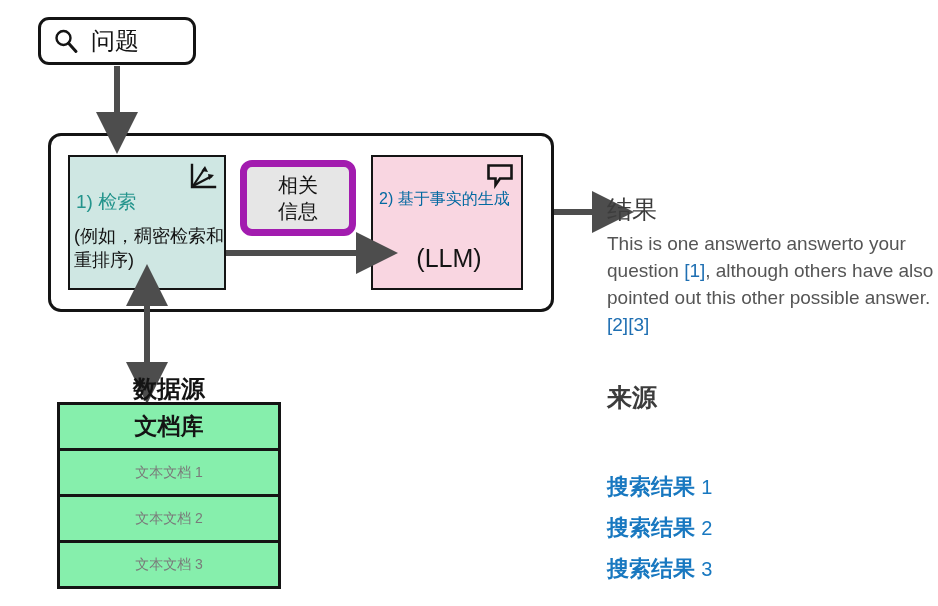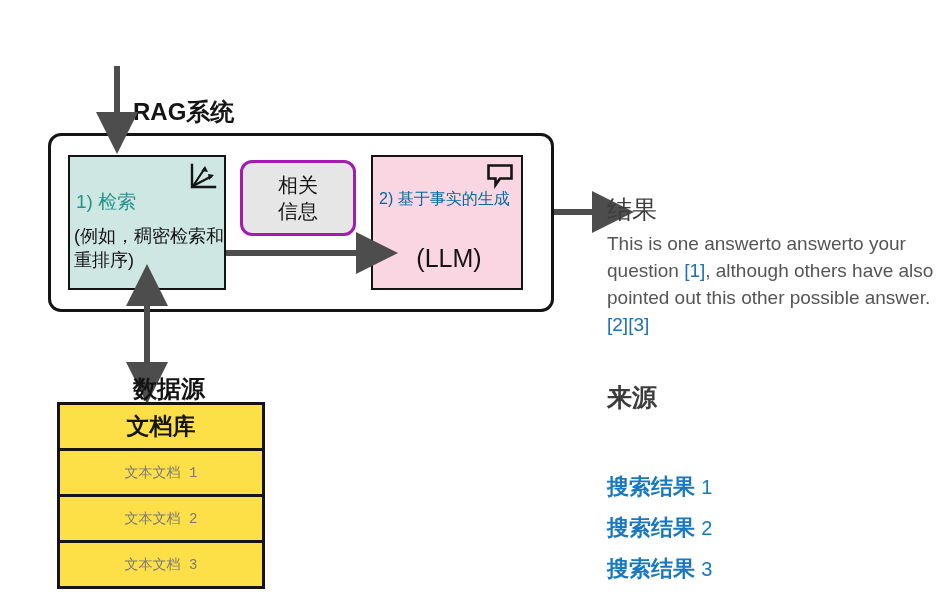--- a/index.html
+++ b/index.html
@@ -107,21 +107,21 @@
   }
 
   
   .relevant-box {
     position: absolute;
     left: 240px;
     top: 160px;
     width: 116px;
     height: 76px;
     background: #e6e6e6;
-    border: 3px solid #a21caf;
+    border: 7px solid #a21caf;
     border-radius: 12px;
     box-sizing: border-box;
     display: flex;
     flex-direction: column;
     align-items: center;
     justify-content: center;
     line-height: 1.3;
   }
   .relevant-box span {
     font-size: 20px;
@@ -183,24 +183,23 @@
     font-size: 24px;
     font-weight: bold;
     color: #141414;
     white-space: nowrap;
     margin-left: 28px;
   }
   .doc-table {
     position: absolute;
     left: 57px;
     top: 402px;
-    width: 208px;
+    width: 224px;
     border-collapse: collapse;
-    background: #fde047;
-    font-family: Liberation Mono, monospace;
+    background: #86efac;
   }
   .doc-table td {
     border: 3px solid #141414;
     height: 43px;
     text-align: center;
     vertical-align: middle;
     padding: 0;
   }
   .doc-header {
     font-size: 23px;
@@ -261,22 +260,28 @@
   .source-num {
     font-weight: normal;
     font-size: 20px;
   }
 </style>
 </head>
 <body>
 
 <div id="canvas">
 
-
-  <div class="rag-label">RAG系统</div>
+  <div class="question-box">
+    <svg class="search-icon" viewBox="0 0 26 26">
+      <circle cx="10.5" cy="10" r="7" fill="none" stroke="#141414" stroke-width="2.4"></circle>
+      <line x1="15.6" y1="15.2" x2="23" y2="23.5" stroke="#141414" stroke-width="3" stroke-linecap="round"></line>
+    </svg>
+    <span class="question-label">问题</span>
+  </div>
+
   <div class="rag-box"></div>
 
   <div class="retrieval-box">
     <svg class="vector-icon" viewBox="0 0 30 30">
       <path d="M4 3 L4 25 L27 25" fill="none" stroke="#141414" stroke-width="2.4" stroke-linecap="square"></path>
       <line x1="5" y1="24" x2="17" y2="6" stroke="#141414" stroke-width="2.2"></line>
       <polygon points="17,4 20,10 13.5,9" fill="#141414"></polygon>
       <line x1="5" y1="24" x2="24" y2="14" stroke="#141414" stroke-width="2.2"></line>
       <polygon points="26,13 21,18 20,12" fill="#141414"></polygon>
     </svg>

